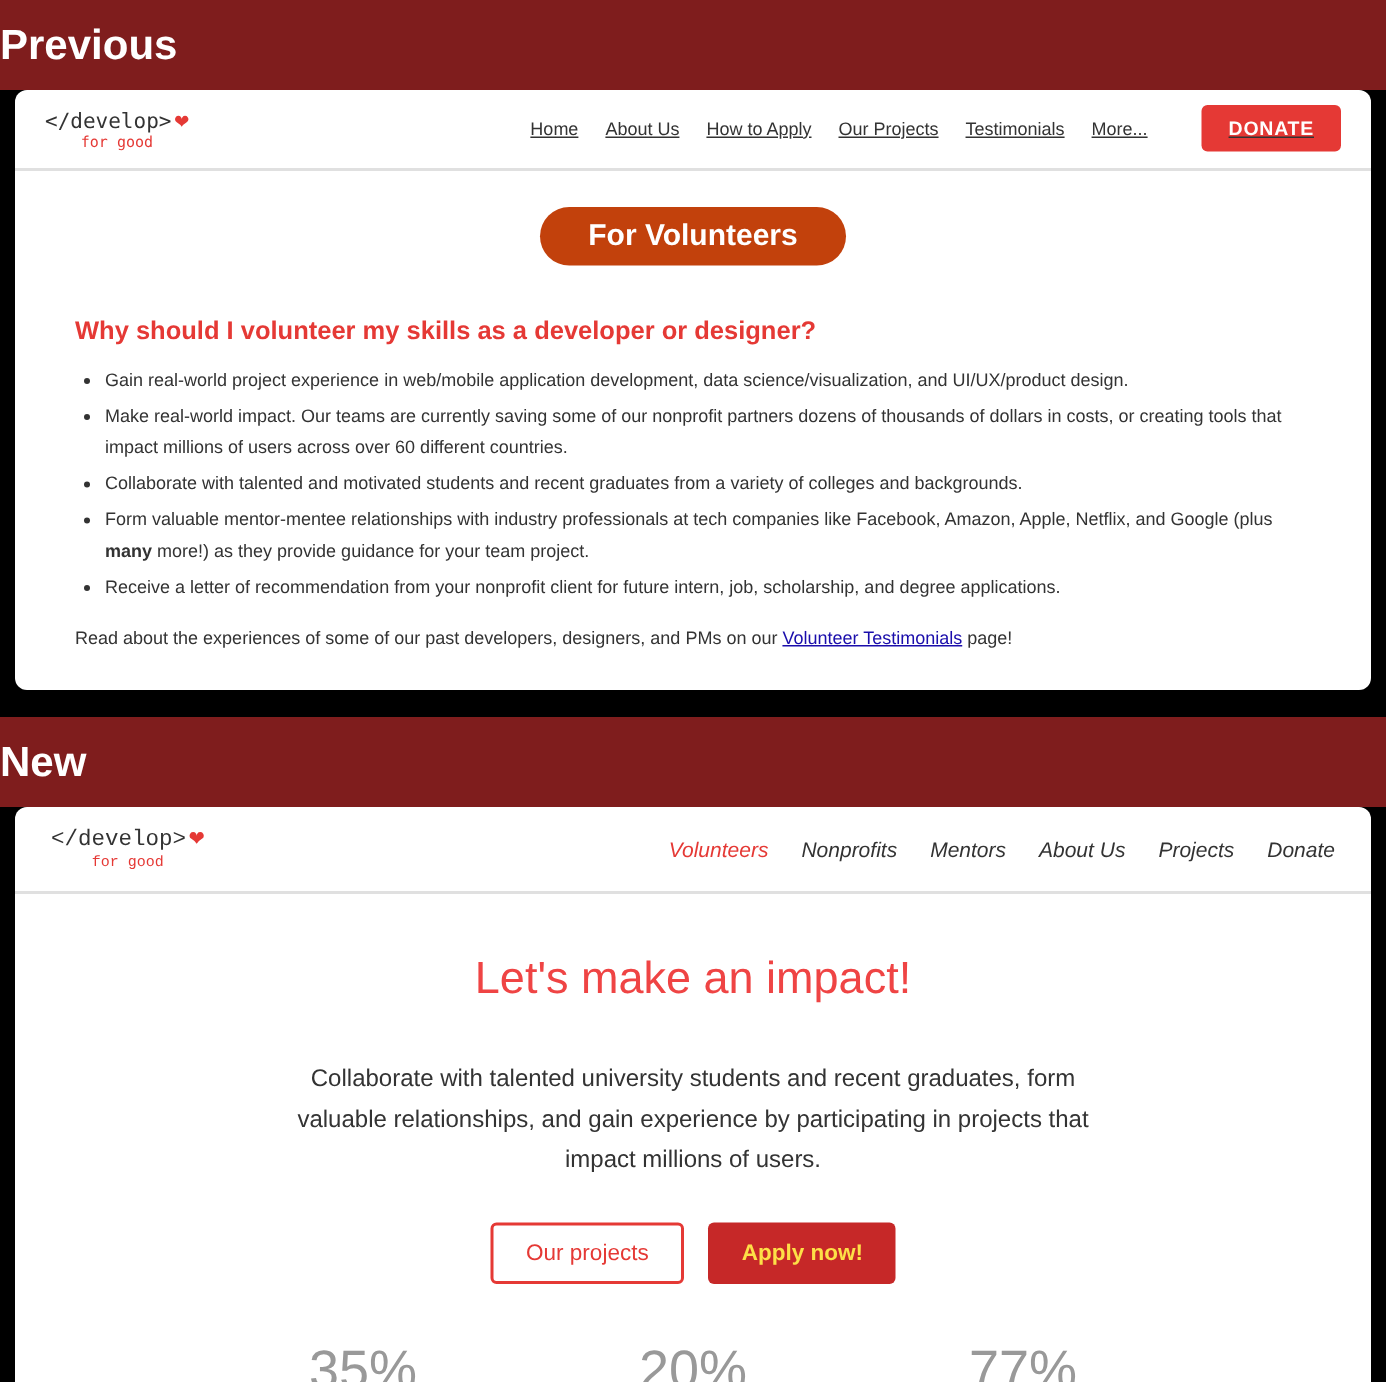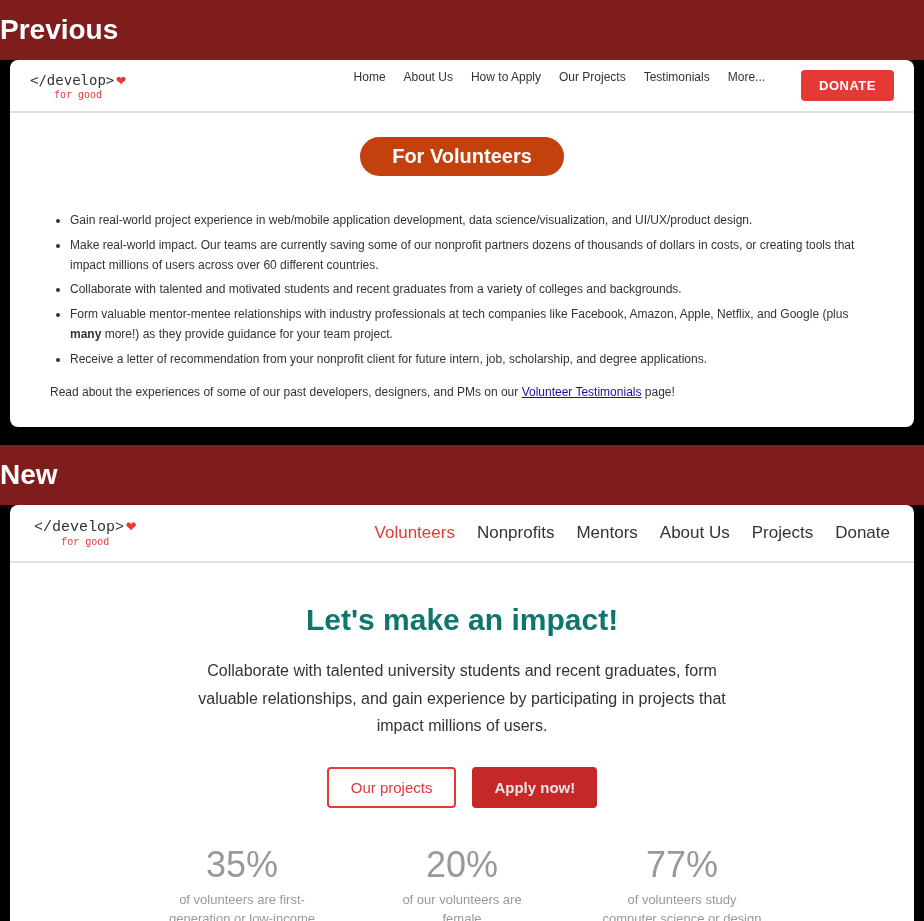--- a/index.html
+++ b/index.html
@@ -48,22 +48,24 @@
     }
     .prev-logo-sub {
       font-size: 10px;
       color: #e53935;
       display: block;
       text-align: center;
     }
     .prev-nav-links {
       display: flex;
       gap: 18px;
+      align-items: center;
       font-size: 12px;
       color: #333;
+      text-decoration: underline;
     }
     .prev-nav-links a {
       text-decoration: none;
       color: #333;
       font-size: 12px;
     }
     .prev-donate-btn {
       background: #e53935;
       color: #fff;
       border: none;
@@ -161,36 +163,37 @@
     }
     .new-nav-links {
       display: flex;
       gap: 22px;
       align-items: center;
       font-size: 14px;
     }
     .new-nav-links a {
       text-decoration: none;
       color: #333;
-      font-size: 17px;
+      font-size: 14px;
+      font-style: italic;
     }
     .new-nav-links a.active {
       color: #e53935;
     }
 
     
     .new-content {
       padding: 40px 40px 30px 40px;
       text-align: center;
     }
     .new-main-heading {
-      color: #0f766e;
+      color: #ef4444;
       font-size: 30px;
-      font-weight: bold;
-      margin-bottom: 20px;
+      font-weight: normal;
+      margin-bottom: 36px;
     }
     .new-sub-text {
       font-size: 16px;
       color: #333;
       line-height: 1.7;
       max-width: 540px;
       margin: 0 auto 28px auto;
     }
     .new-buttons {
       display: flex;
@@ -202,21 +205,21 @@
       border: 2px solid #e53935;
       color: #e53935;
       background: #fff;
       padding: 10px 22px;
       border-radius: 4px;
       font-size: 15px;
       cursor: pointer;
     }
     .btn-filled {
       background: #c62828;
-      color: #e5e5e5;
+      color: #fde047;
       border: none;
       padding: 10px 22px;
       border-radius: 4px;
       font-size: 15px;
       cursor: pointer;
       font-weight: bold;
     }
     .stats-row {
       display: flex;
       justify-content: center;
@@ -266,20 +269,21 @@
       <a href="#">Testimonials</a>
       <a href="#">More...</a>
       <button class="prev-donate-btn">DONATE</button>
     </div>
   </nav>
 
   <div class="prev-content">
     <div class="prev-tag-row">
       <span class="prev-tag">For Volunteers</span>
     </div>
+    <div class="prev-heading">Why should I volunteer my skills as a developer or designer?</div>
     <ul class="prev-list">
       <li>Gain real-world project experience in web/mobile application development, data science/visualization, and UI/UX/product design.</li>
       <li>Make real-world impact. Our teams are currently saving some of our nonprofit partners dozens of thousands of dollars in costs, or creating tools that impact millions of users across over 60 different countries.</li>
       <li>Collaborate with talented and motivated students and recent graduates from a variety of colleges and backgrounds.</li>
       <li>Form valuable mentor-mentee relationships with industry professionals at tech companies like Facebook, Amazon, Apple, Netflix, and Google (plus <b>many</b> more!) as they provide guidance for your team project.</li>
       <li>Receive a letter of recommendation from your nonprofit client for future intern, job, scholarship, and degree applications.</li>
     </ul>
     <p class="prev-footer-text">
       <span>Read about the experiences of some of our past developers, designers, and PMs on our </span><a href="#">Volunteer Testimonials</a><span> page!</span>
     </p>

